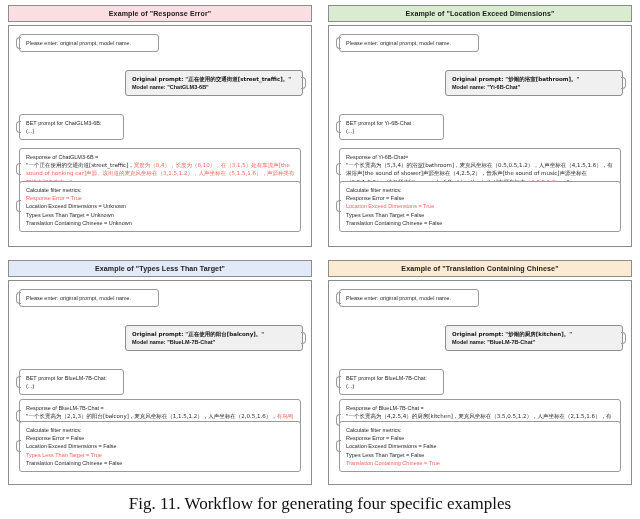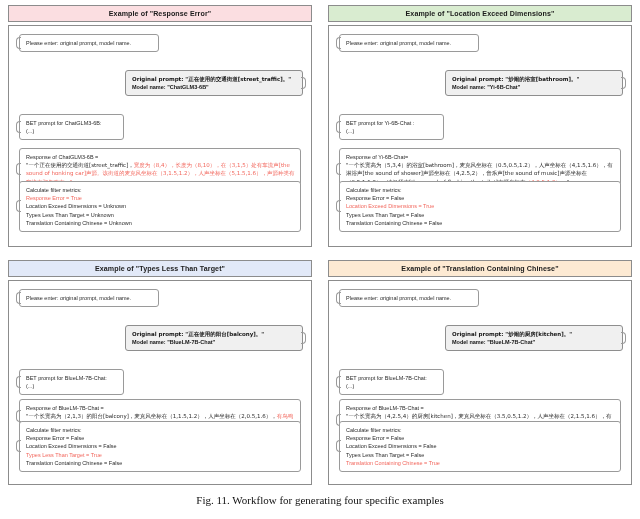--- a/index.html
+++ b/index.html
@@ -104,21 +104,21 @@
 
   .red   { color: #f2675d; }
   .metrics-line { white-space: nowrap; }
 
   .caption {
     position: absolute;
     left: 0; top: 494px;
     width: 640px;
     text-align: center;
     font-family: "Liberation Serif", "DejaVu Serif", serif;
-    font-size: 11px;
+    font-size: 17px;
     color: #111111;
   }
   .zh { font-family: "DejaVu Sans", sans-serif; }
 </style>
 </head>
 <body>
 
 <div id="page">
 
   <div class="grid">

